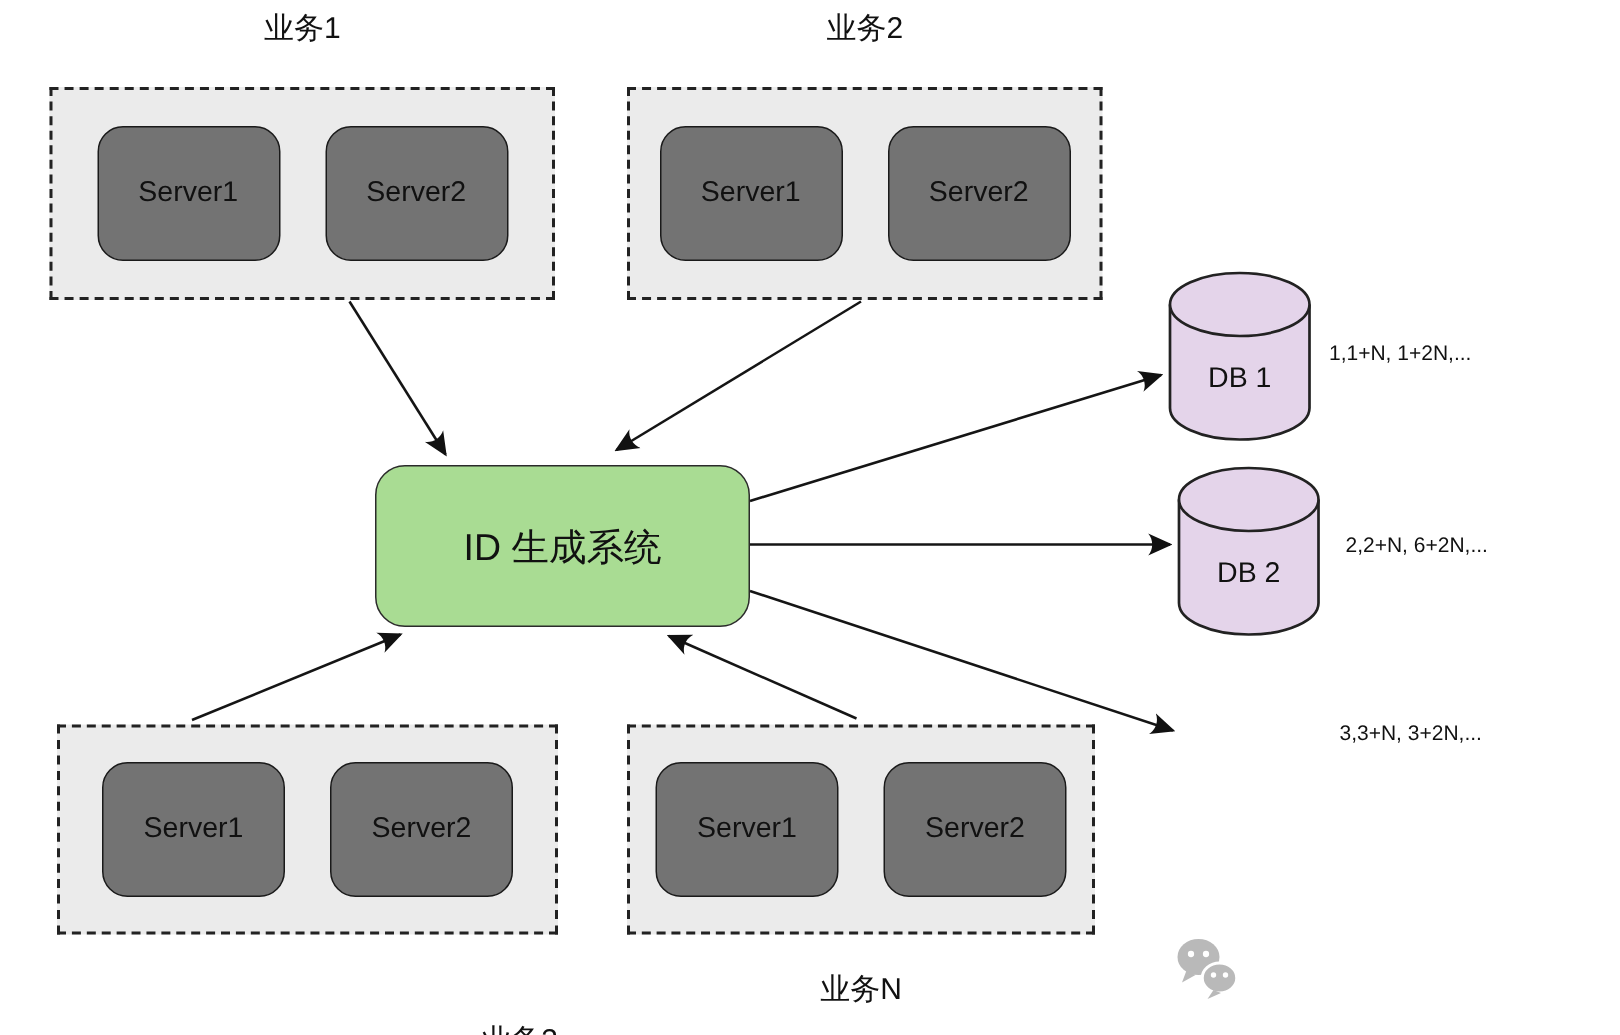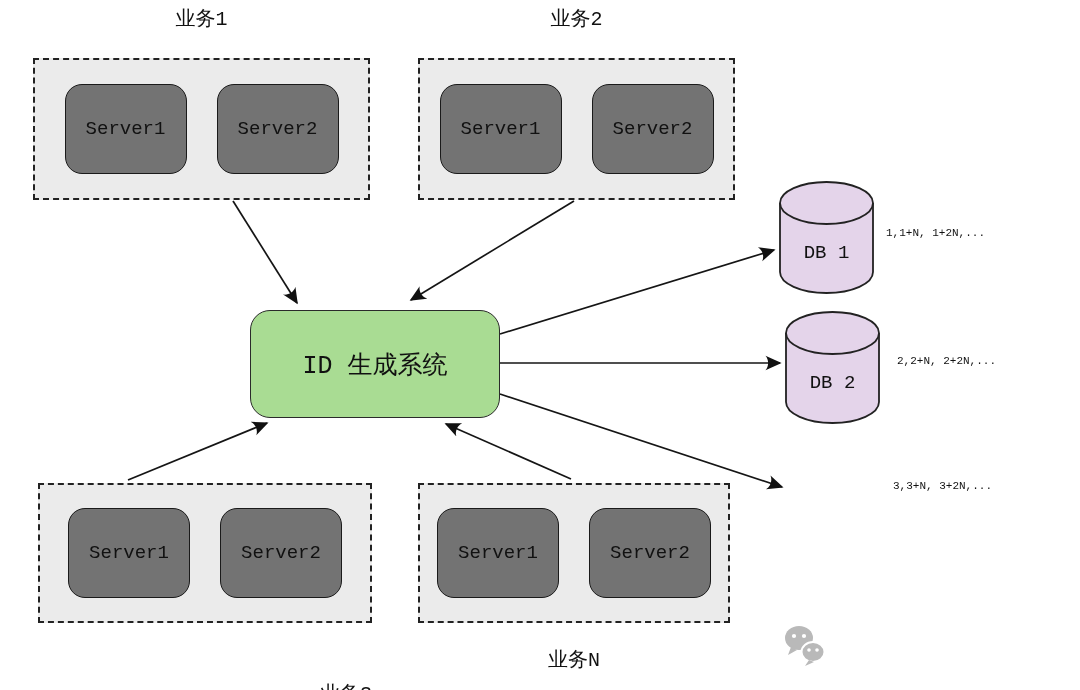--- a/index.html
+++ b/index.html
@@ -1,32 +1,32 @@
 <!DOCTYPE html>
 <html style="--group-fill: #ebebeb; --center-fill: #a9dc93; --db-fill: #e4d4ea; --wm-color: #b9b9b9;"><head>
 <meta charset="utf-8">
 <style>
   html,body{margin:0;padding:0;background:#fff;}
   .canvas{position:relative;width:1080px;height:690px;background:#fff;overflow:hidden;
-          font-family:Liberation Mono, monospace;color:#111;border-radius:15px;}
+          font-family:Liberation Sans, sans-serif;color:#111;border-radius:15px;}
   .arrows{position:absolute;left:0;top:0;width:1080px;height:690px;z-index:1;}
   .group{position:absolute;z-index:2;background:var(--group-fill,#ebebeb);
          border:2px dashed #222;display:flex;gap:30px;align-items:center;justify-content:center;
          box-sizing:border-box;}
   .server{width:120px;height:88px;background:#737373;border:1.6px solid #1a1a1a;border-radius:17px;
           display:flex;align-items:center;justify-content:center;font-size:19px;}
   .group-label{position:absolute;z-index:2;text-align:center;font-size:20px;}
   .center-box{position:absolute;z-index:2;left:250px;top:310px;width:250px;height:108px;
               background:var(--center-fill,#a9dc93);border:1.8px solid #2b2b2b;border-radius:20px;
               display:flex;align-items:center;justify-content:center;font-size:25px;box-sizing:border-box;}
   .cyl{position:absolute;z-index:2;width:97px;height:117px;}
   .cyl svg{position:absolute;left:0;top:0;}
   .cyl-shape{fill:var(--db-fill,#e4d4ea);stroke:#222;stroke-width:1.8px;}
   .cyl-label{position:absolute;left:0;top:62px;width:100%;text-align:center;font-size:19px;}
-  .seq{position:absolute;z-index:2;font-size:11px;white-space:nowrap;}
+  .seq{position:absolute;z-index:2;font-size:14px;white-space:nowrap;}
   .line{stroke:#151515;stroke-width:1.7px;}
   .watermark{position:absolute;z-index:2;left:783px;top:624px;display:flex;align-items:center;gap:10px;
              color:var(--wm-color,#b9b9b9);}
   .wm-text{font-size:30px;letter-spacing:1px;}
   .wm-icon{width:44px;height:44px;}
   .wm-bubble{fill:var(--wm-color,#b9b9b9);}
 </style>
 </head>
 <body>
 
@@ -100,21 +100,21 @@
   </div>
   <div class="seq" style="left:886px;top:227px;">1,1+N, 1+2N,...</div>
 
   <div class="cyl" style="left:784px;top:310px;">
     <svg width="97" height="117" viewBox="0 0 97 117">
       <path class="cyl-shape" d="M2,23 L2,92 A46.5,21 0 0 0 95,92 L95,23"></path>
       <ellipse class="cyl-shape" cx="48.5" cy="23" rx="46.5" ry="21"></ellipse>
     </svg>
     <div class="cyl-label">DB 2</div>
   </div>
-  <div class="seq" style="left:897px;top:355px;">2,2+N, 2+2N,...</div>
+  <div class="seq" style="left:897px;top:355px;">2,2+N, 6+2N,...</div>
 
   <div class="seq" style="left:893px;top:480px;">3,3+N, 3+2N,...</div>
 
   <div class="watermark">
     <svg class="wm-icon" viewBox="0 0 44 44">
       <ellipse class="wm-bubble" cx="16" cy="14" rx="14" ry="12"></ellipse>
       <path class="wm-bubble" d="M8,23 L5,31 L14,26 z"></path>
       <circle cx="11" cy="12" r="2.1" fill="#fff"></circle>
       <circle cx="21" cy="12" r="2.1" fill="#fff"></circle>
       <ellipse class="wm-bubble" cx="30" cy="28" rx="11.5" ry="10" stroke="#fff" stroke-width="2"></ellipse>

